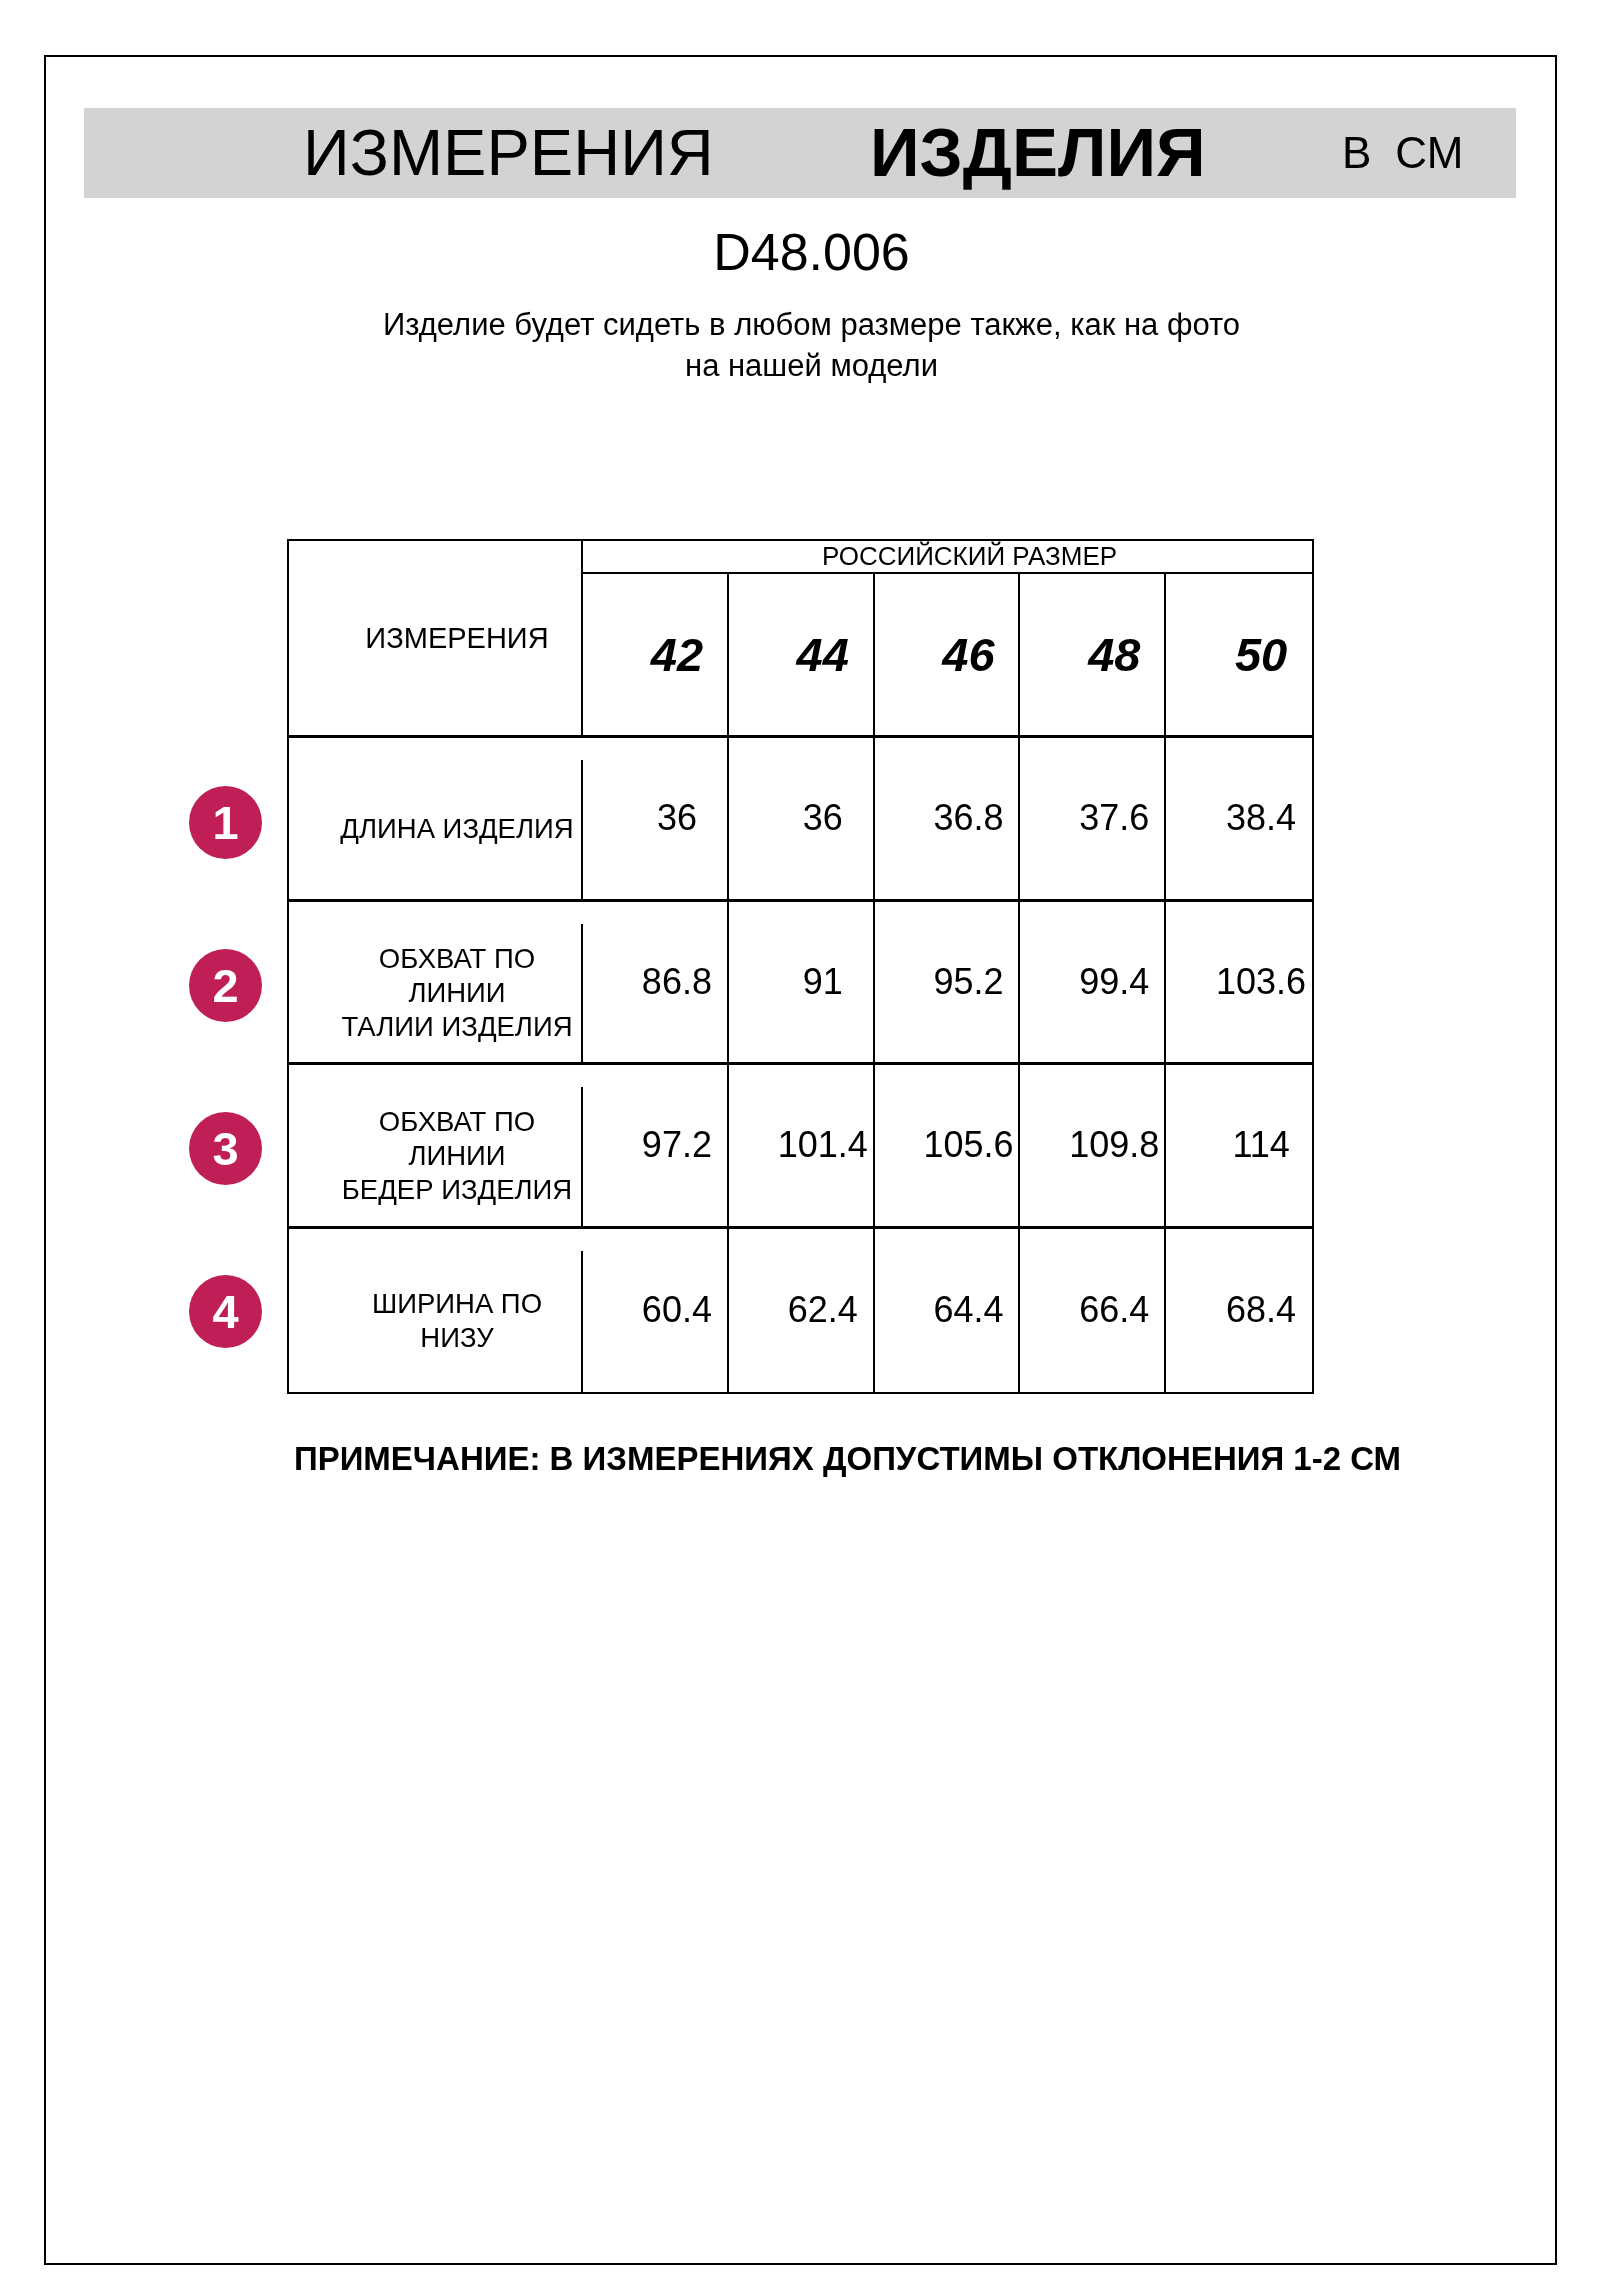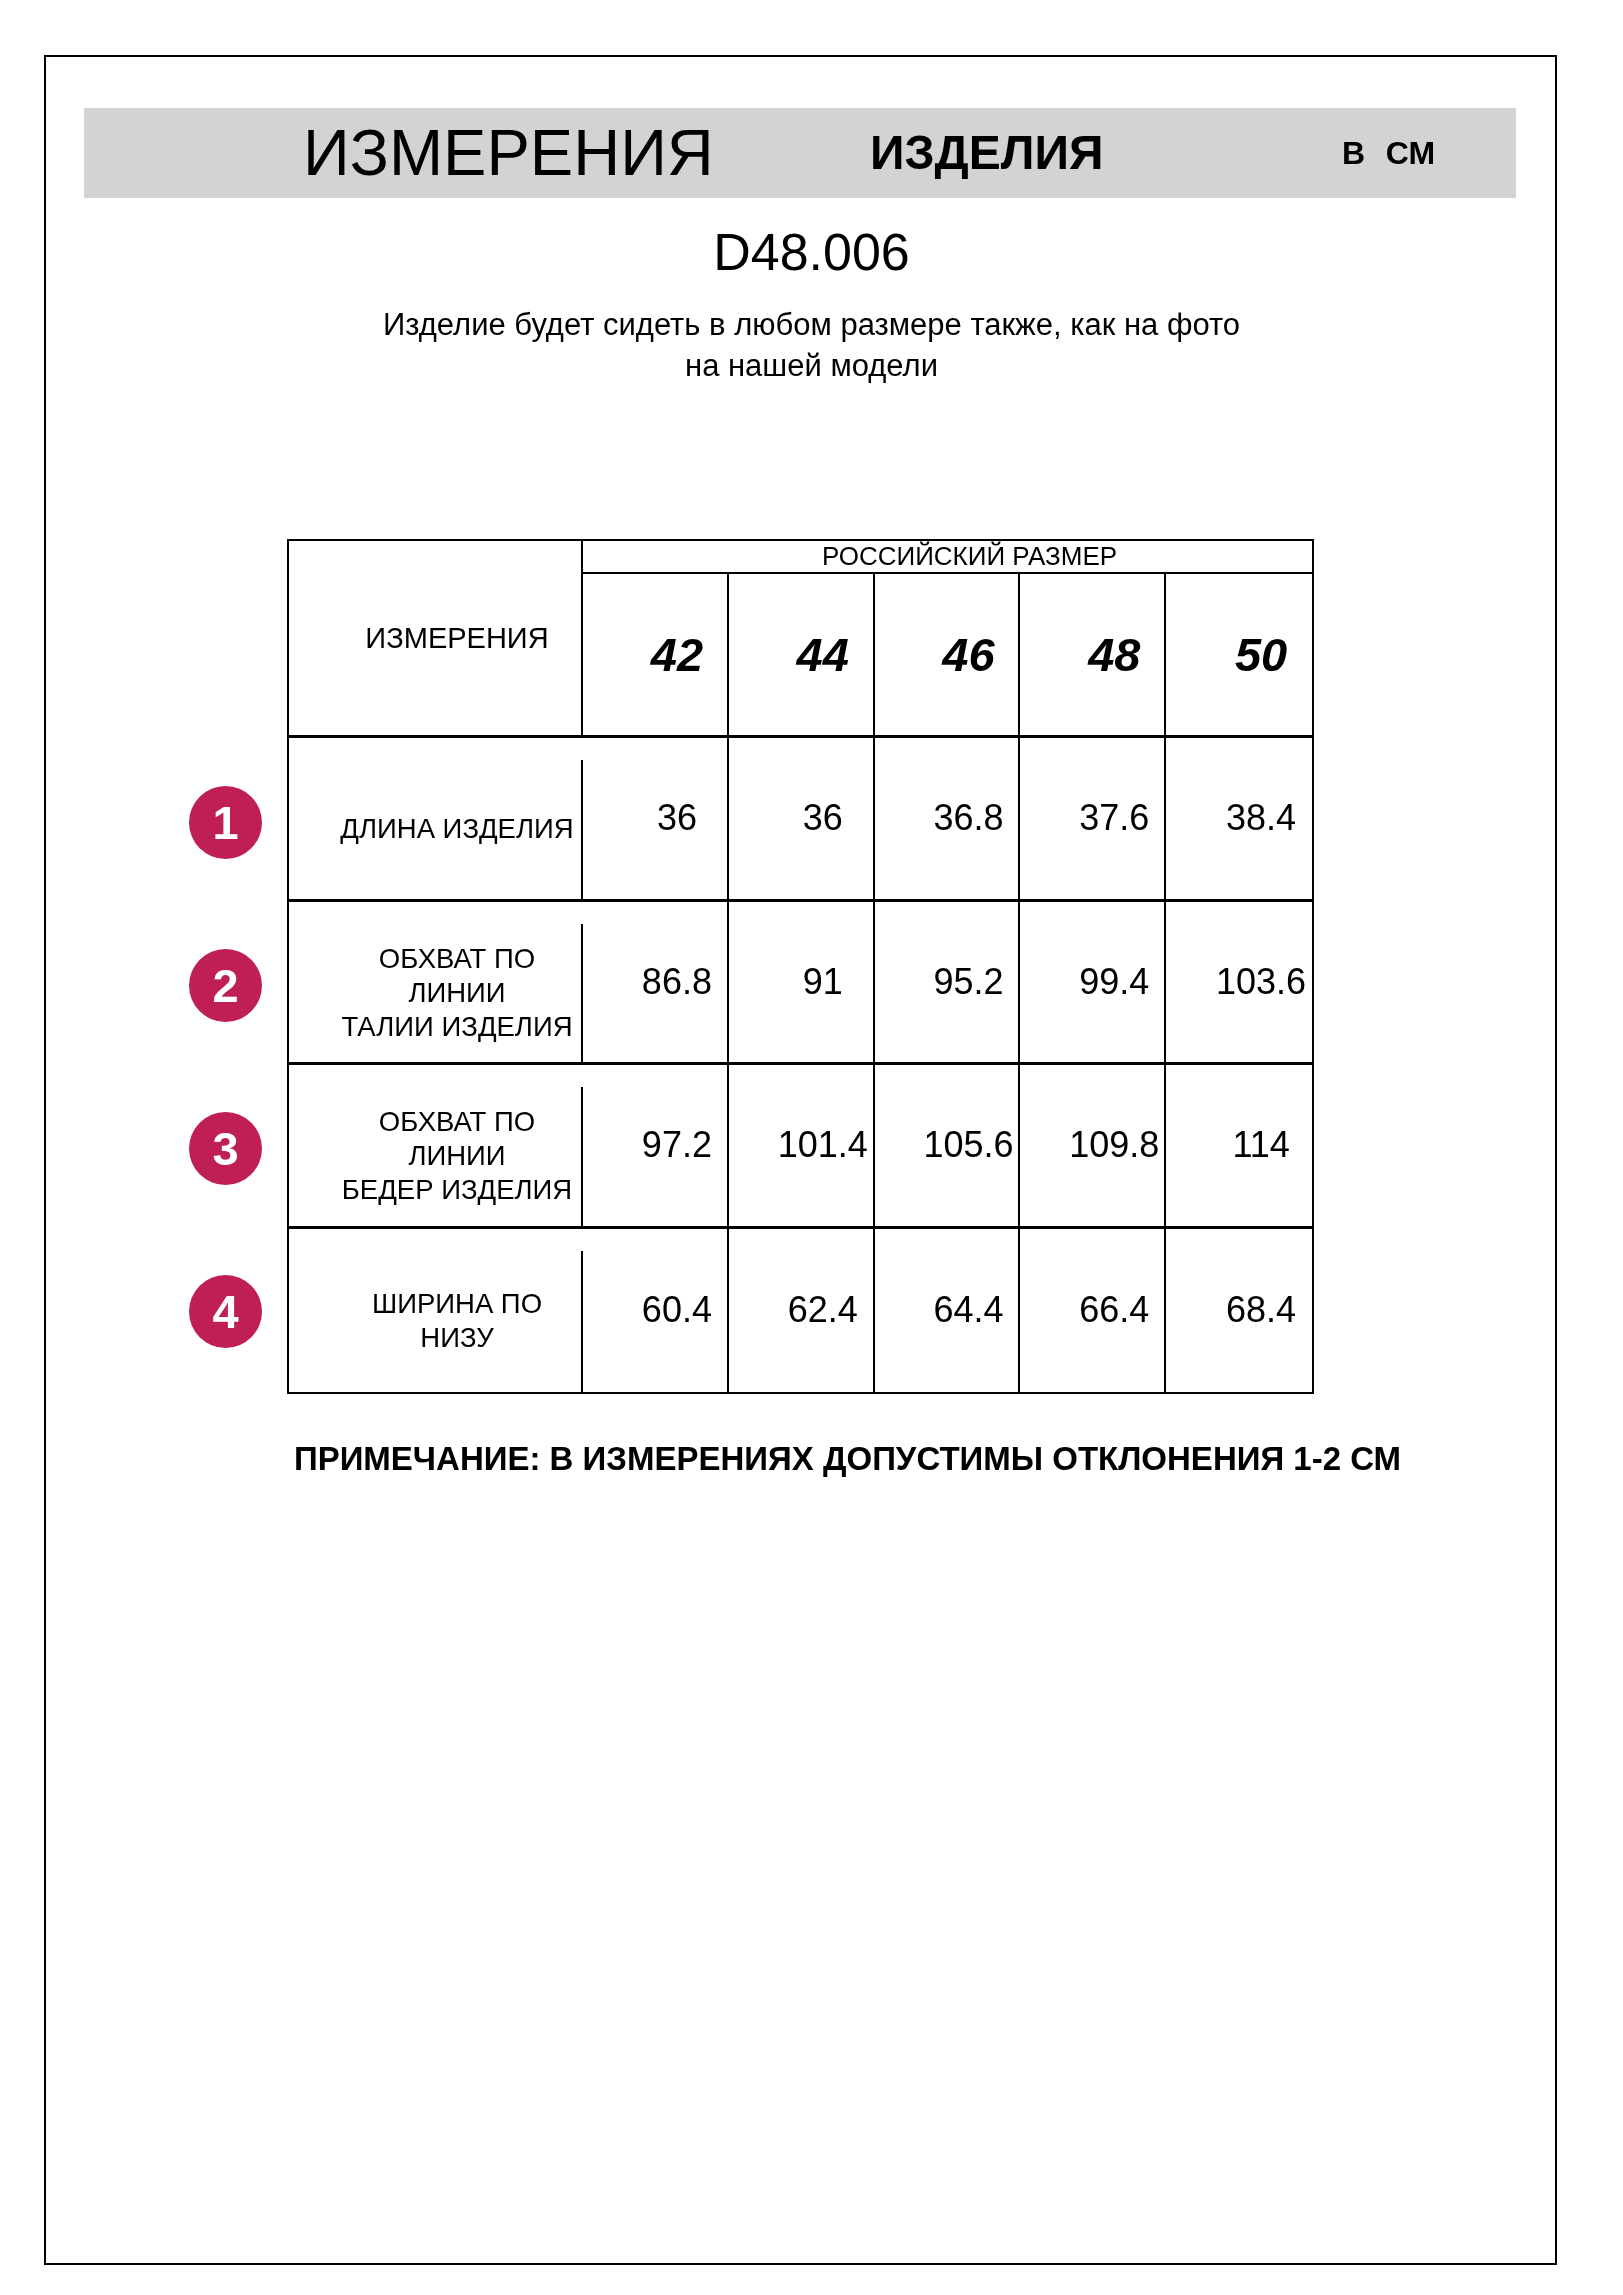--- a/index.html
+++ b/index.html
@@ -14,25 +14,25 @@
   .header-bar{
     position:absolute;left:84px;top:108px;width:1432px;height:90px;
     background:#d3d3d3;
   }
   .title-word1{
     position:absolute;left:219px;top:0;height:90px;line-height:90px;
     font-size:65px;font-weight:400;white-space:nowrap;
   }
   .title-word2{
     position:absolute;left:786px;top:0;height:89px;line-height:90px;
-    font-size:48px;font-weight:700;white-space:nowrap;
+    font-size:69px;font-weight:700;white-space:nowrap;
   }
   .title-unit{
     position:absolute;left:1258px;top:0;height:90px;line-height:90px;
-    font-size:32px;font-weight:700;word-spacing:11.8px;white-space:nowrap;
+    font-size:44px;font-weight:400;word-spacing:11.8px;white-space:nowrap;
   }
   .product-code{
     position:absolute;left:0;top:226px;width:1623px;text-align:center;
     font-size:52px;line-height:52px;font-weight:400;
   }
   .subtitle{
     position:absolute;left:0;top:304px;width:1623px;text-align:center;
     font-size:31px;line-height:41px;font-weight:400;
   }
   .size-table{

